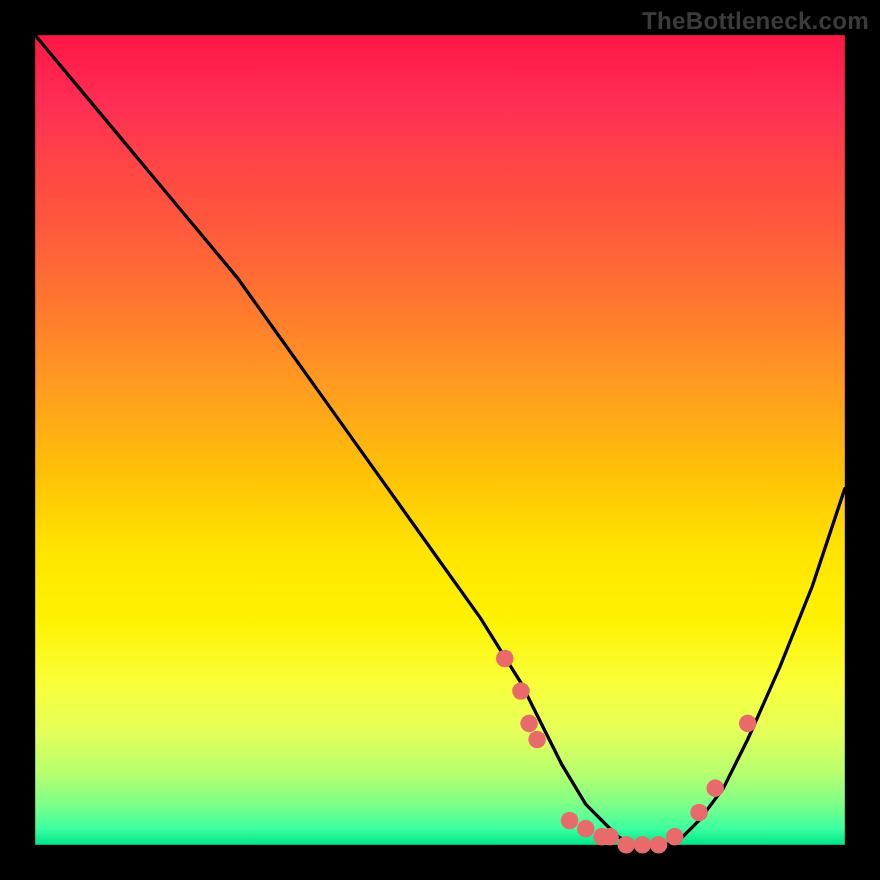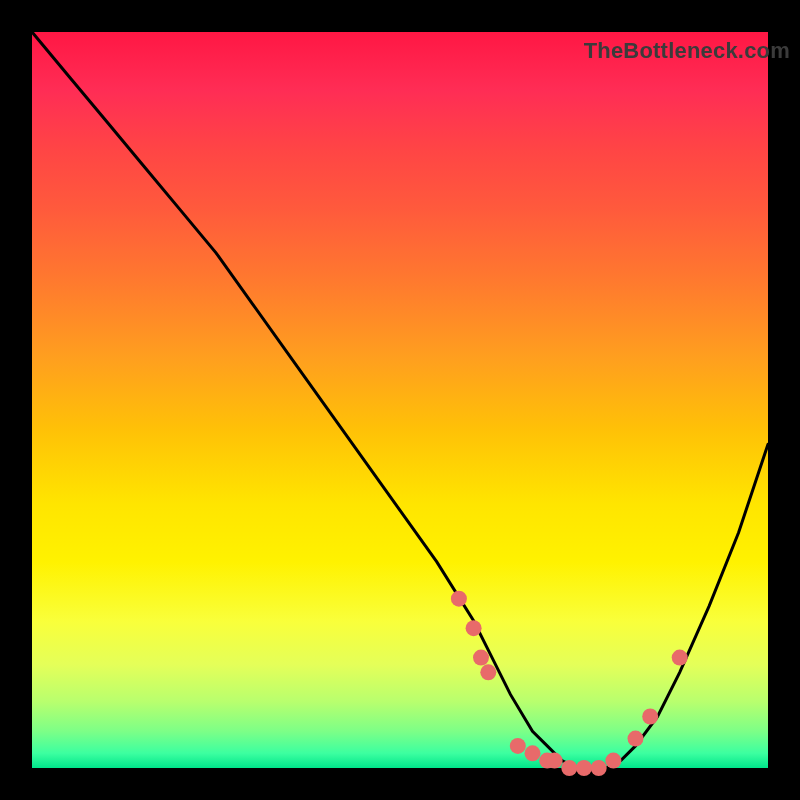--- a/index.html
+++ b/index.html
@@ -46,21 +46,20 @@
   }
   .watermark {
     position: absolute;
     top: 6px;
     right: 10px;
     color: #3b3b3b;
     font-size: 22px;
     font-weight: 600;
     letter-spacing: 0.2px;
     z-index: 10;
-    margin-top: 32px;
   }
   svg.curve {
     position: absolute;
     left: 0;
     top: 0;
     width: 736px;
     height: 736px;
     z-index: 5;
     overflow: visible;
   }

